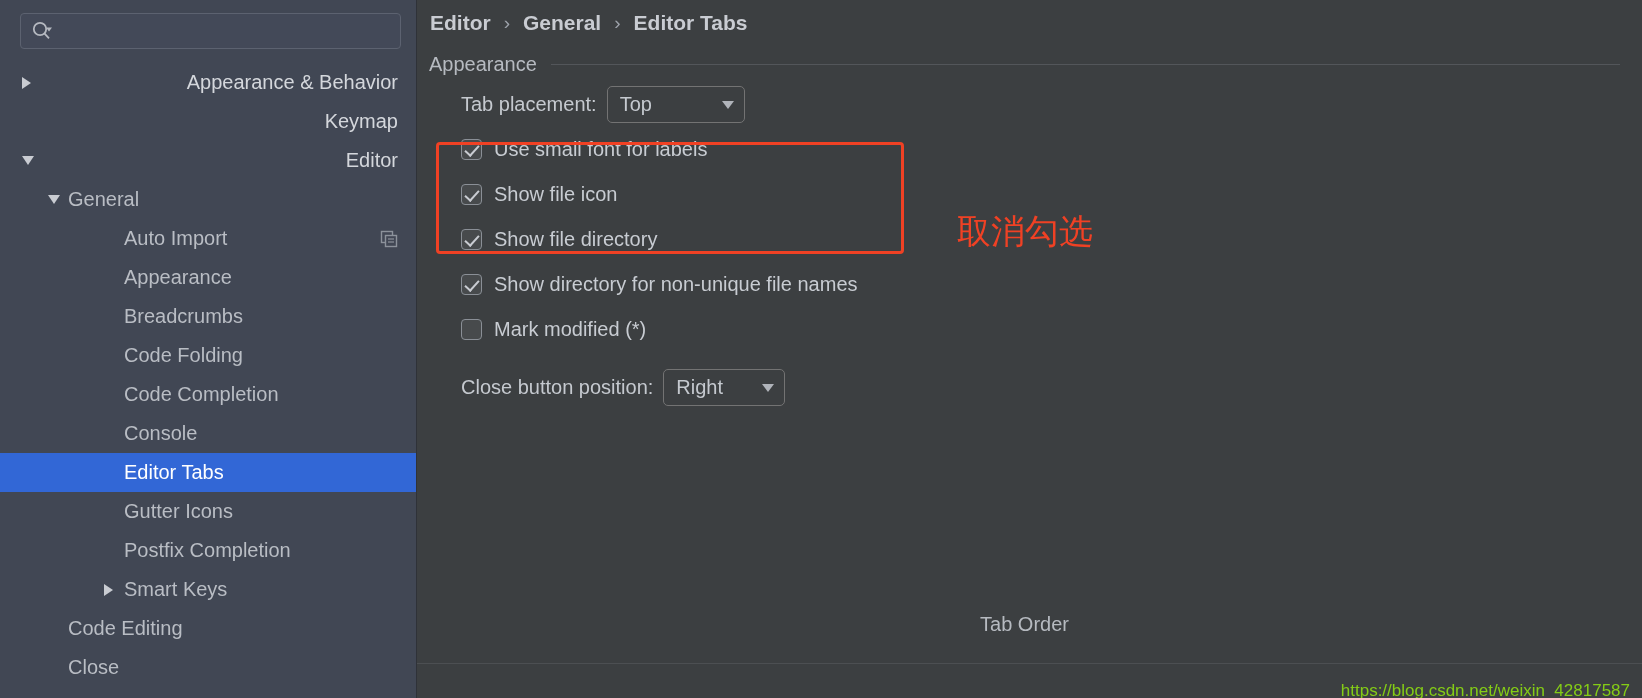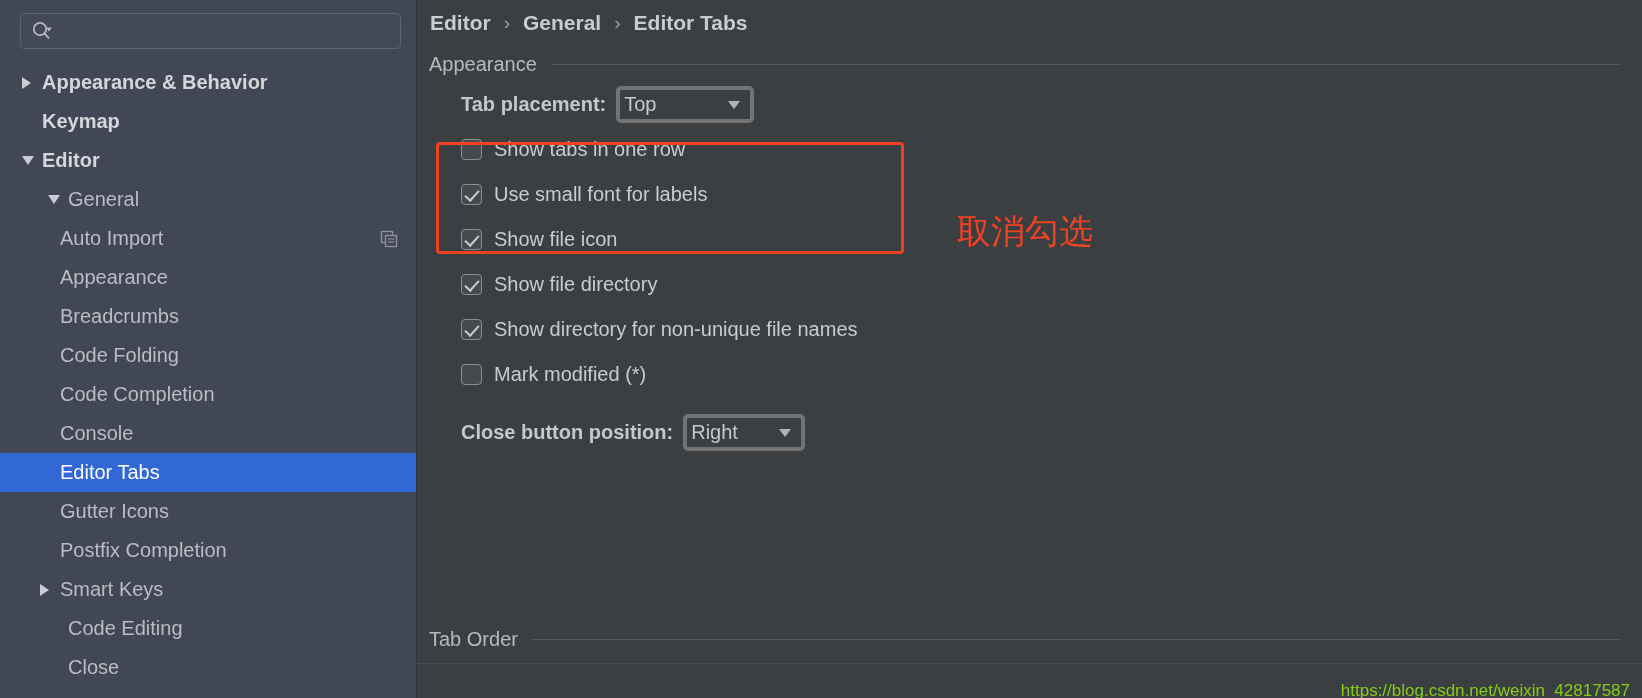--- a/index.html
+++ b/index.html
@@ -55,23 +55,23 @@
     align-items: center;
     height: 39px;
     padding-right: 18px;
     position: relative;
     color: #b9bdc4;
     font-size: 20px;
     white-space: nowrap;
   }
   .tree-row.lvl0 { padding-left: 22px; }
   .tree-row.lvl1 { padding-left: 48px; }
-  .tree-row.lvl2 { padding-left: 40px; }
-
-  .tree-row.bold { font-weight: bold; color: #d4d7dc; }
+  .tree-row.lvl2 { padding-left: 104px; }
+
+  .tree-row.bold { font-weight: normal; color: #d4d7dc; text-align: right; }
   .tree-row.selected { background: #3267d6; color: #ffffff; }
 
   .twisty {
     width: 20px;
     flex: 0 0 20px;
     display: flex;
     align-items: center;
     justify-content: flex-start;
     color: #c4c8cf;
   }
@@ -139,32 +139,31 @@
   .row {
     display: flex;
     align-items: center;
     height: 45px;
   }
 
   .field-label {
     font-size: 20px;
     color: #c5c9cf;
     margin-right: 10px;
-    font-weight: bold;
   }
 
   .combo {
     height: 37px;
     min-width: 138px;
-    border: 4px solid #737373;
+    border: 1px solid #737373;
     border-radius: 5px;
     background: #3c3f41;
     display: flex;
     align-items: center;
-    padding: 0 10px 0 4px;
+    padding: 0 10px 0 12px;
     gap: 14px;
   }
   .combo-value {
     font-size: 20px;
     color: #c5c9cf;
     flex: 1 1 auto;
     white-space: nowrap;
   }
   .combo-arrow {
     width: 0; height: 0;
@@ -361,24 +360,20 @@
 
       <div class="row" style="margin-top:6px;">
         <span class="field-label">Tab placement:</span>
         <div class="combo" style="min-width:138px;">
           <span class="combo-value">Top</span>
           <span class="combo-arrow"></span>
         </div>
       </div>
 
       <div id="checkbox-list">
-          <div class="check-row">
-            <span class="cbx"></span>
-            <span class="check-label">Show tabs in one row</span>
-          </div>
           <div class="check-row">
             <span class="cbx checked"></span>
             <span class="check-label">Use small font for labels</span>
           </div>
           <div class="check-row">
             <span class="cbx checked"></span>
             <span class="check-label">Show file icon</span>
           </div>
           <div class="check-row">
             <span class="cbx checked"></span>
@@ -396,21 +391,21 @@
 
       <div class="row" style="margin-top:13px;">
         <span class="field-label">Close button position:</span>
         <div class="combo" style="min-width:122px;">
           <span class="combo-value">Right</span>
           <span class="combo-arrow"></span>
         </div>
       </div>
     </div>
 
-    <div class="section-head" style="position:absolute; left:0; right:0; bottom:47px;">
+    <div class="section-head" style="position:absolute; left:0; right:0; bottom:47px;flex-direction:column;">
       <span class="section-title">Tab Order</span>
       <span class="section-line"></span>
     </div>
 
     <div class="redbox" style="left:19px; top:142px; width:468px; height:112px;"></div>
     <div class="anno-cn" style="left:540px; top:169px;">取消勾选</div>
 
     <div class="watermark-bar">
       <span class="watermark">https://blog.csdn.net/weixin_42817587</span>
     </div>

